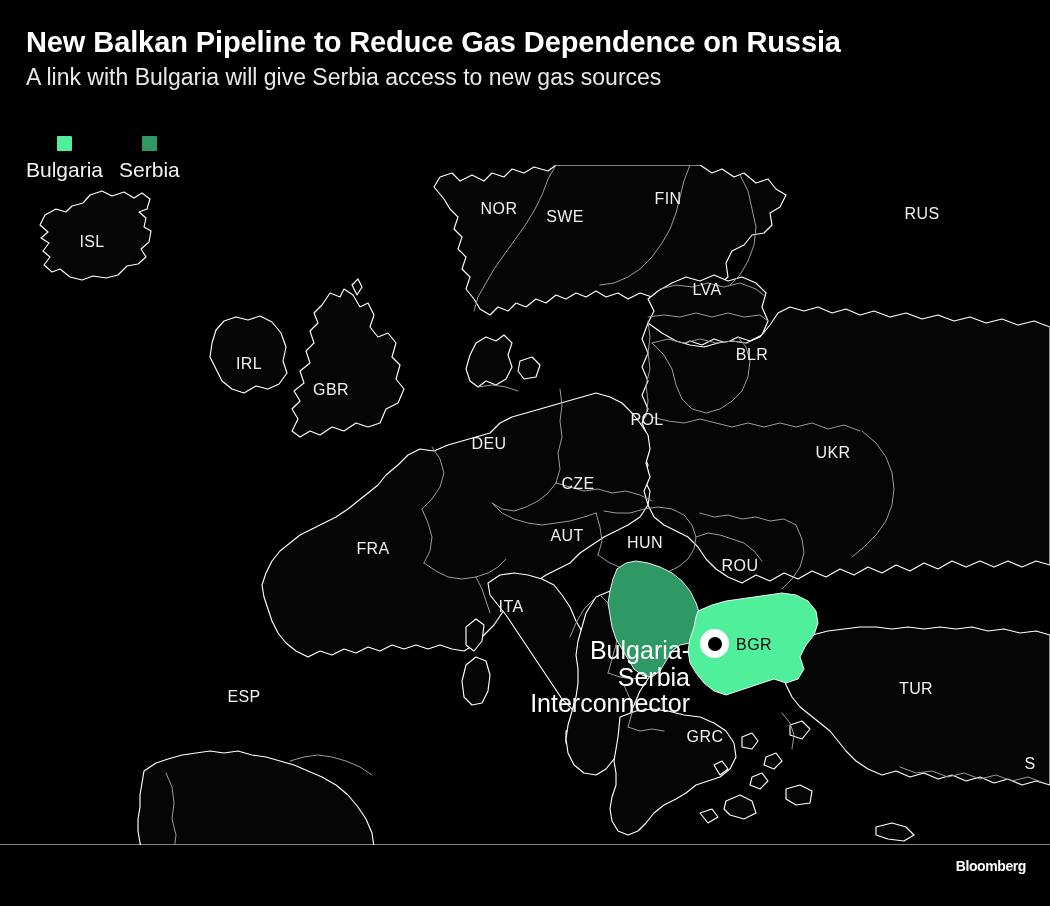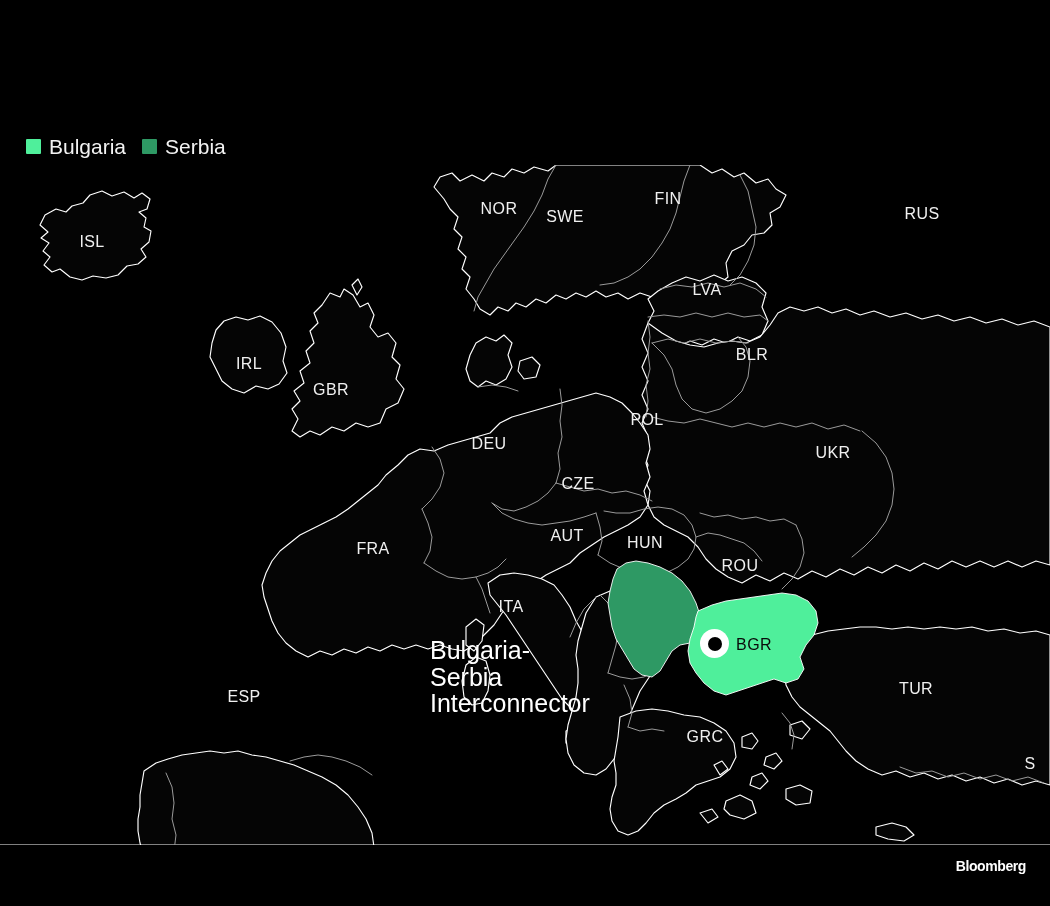--- a/index.html
+++ b/index.html
@@ -51,20 +51,21 @@
     left: 26px;
     top: 136px;
     display: flex;
     align-items: center;
     gap: 16px;
   }
   .legend-item {
     display: flex;
     align-items: center;
     gap: 8px;
+    flex-direction: column;
   }
   .legend-swatch {
     width: 15px;
     height: 15px;
     flex: 0 0 auto;
     border-radius: 1px;
   }
   .legend-label {
     font-size: 21px;
     color: #f2f2f2;
@@ -119,21 +120,21 @@
   .ctry-label.dark {
     fill: #0a0a0a;
   }
 
   
   #callout {
     position: absolute;
     left: 430px;
     top: 637px;
     width: 260px;
-    text-align: left;
+    text-align: right;
     font-size: 25px;
     line-height: 1.06;
     color: #ffffff;
     pointer-events: none;
   }
   #callout div { white-space: nowrap; }
 
   
   #marker {
     position: absolute;
@@ -180,20 +181,24 @@
     font-weight: bold;
     color: #ffffff;
     letter-spacing: -0.4px;
   }
 </style>
 </head>
 <body>
 
 <div id="page" style="background: rgb(0, 0, 0);">
 
+  <div id="header">
+    <h1 id="title">New Balkan Pipeline to Reduce Gas Dependence on Russia</h1>
+    <h2 id="subtitle">A link with Bulgaria will give Serbia access to new gas sources</h2>
+  </div>
 
   <div id="legend">
     <div class="legend-item">
       <span class="legend-swatch" id="sw-bgr" style="background: rgb(79, 239, 155);"></span>
       <span class="legend-label">Bulgaria</span>
     </div>
     <div class="legend-item">
       <span class="legend-swatch" id="sw-srb" style="background: rgb(46, 153, 100);"></span>
       <span class="legend-label">Serbia</span>
     </div>

